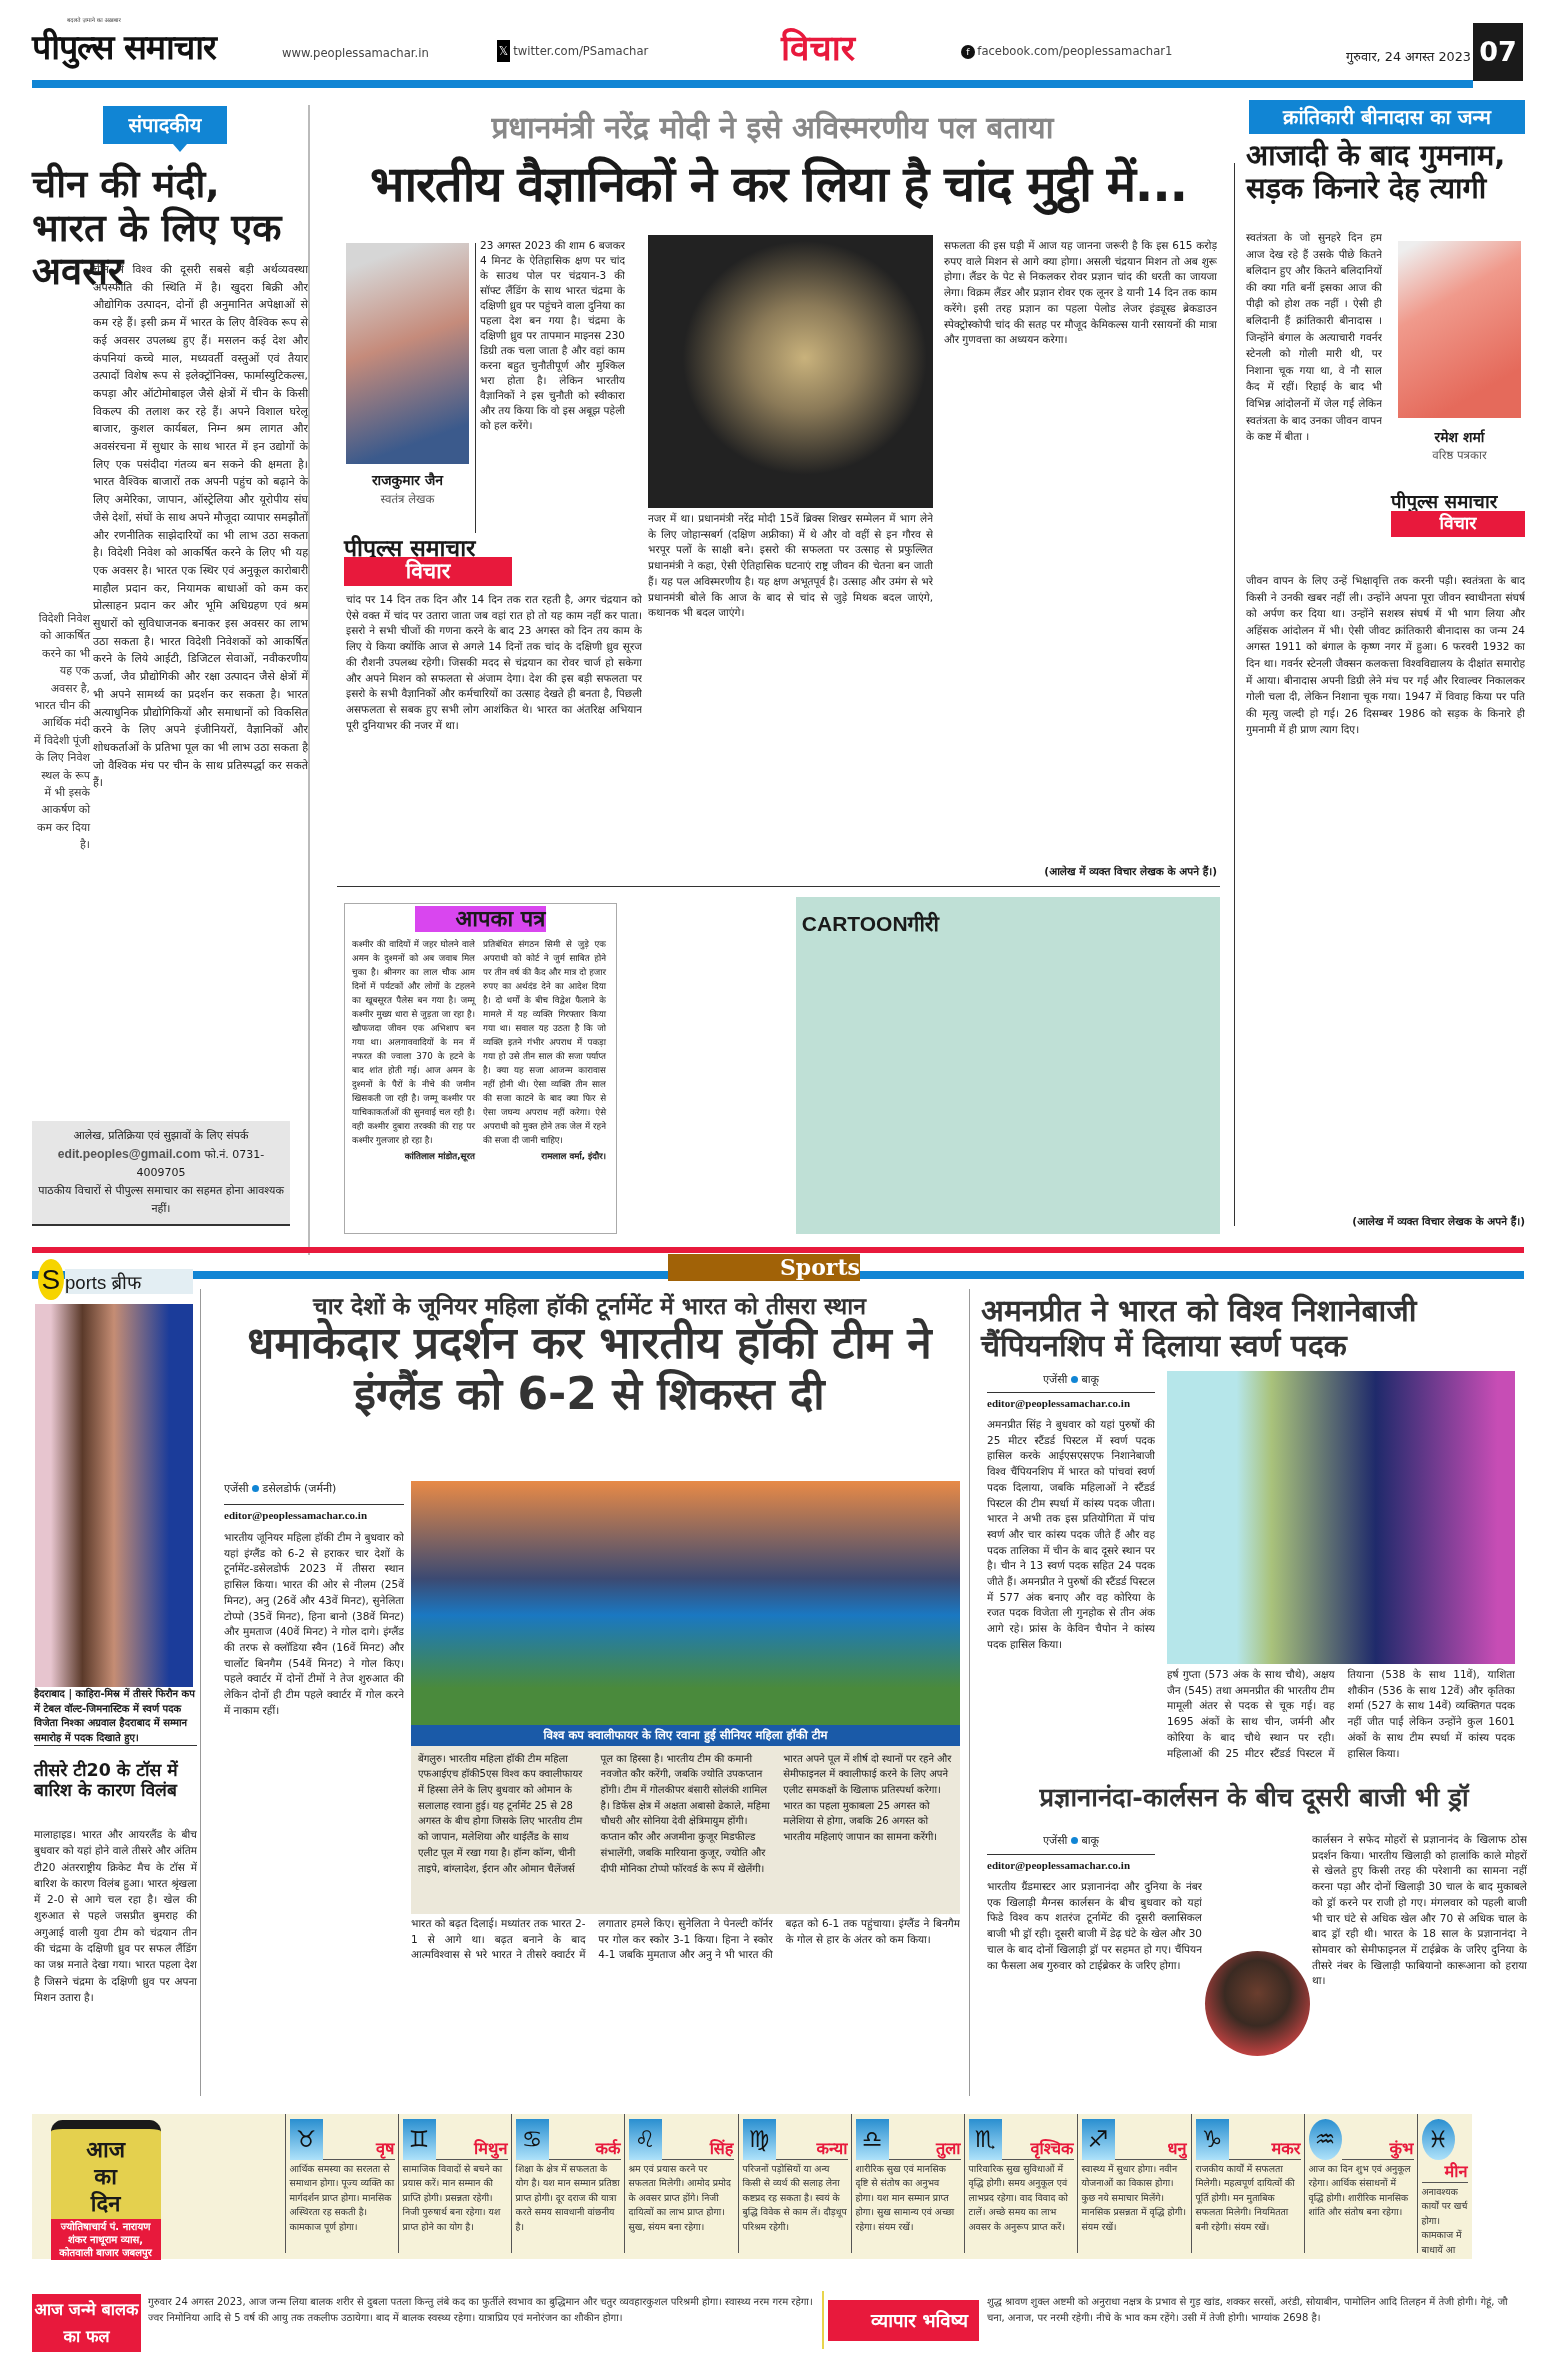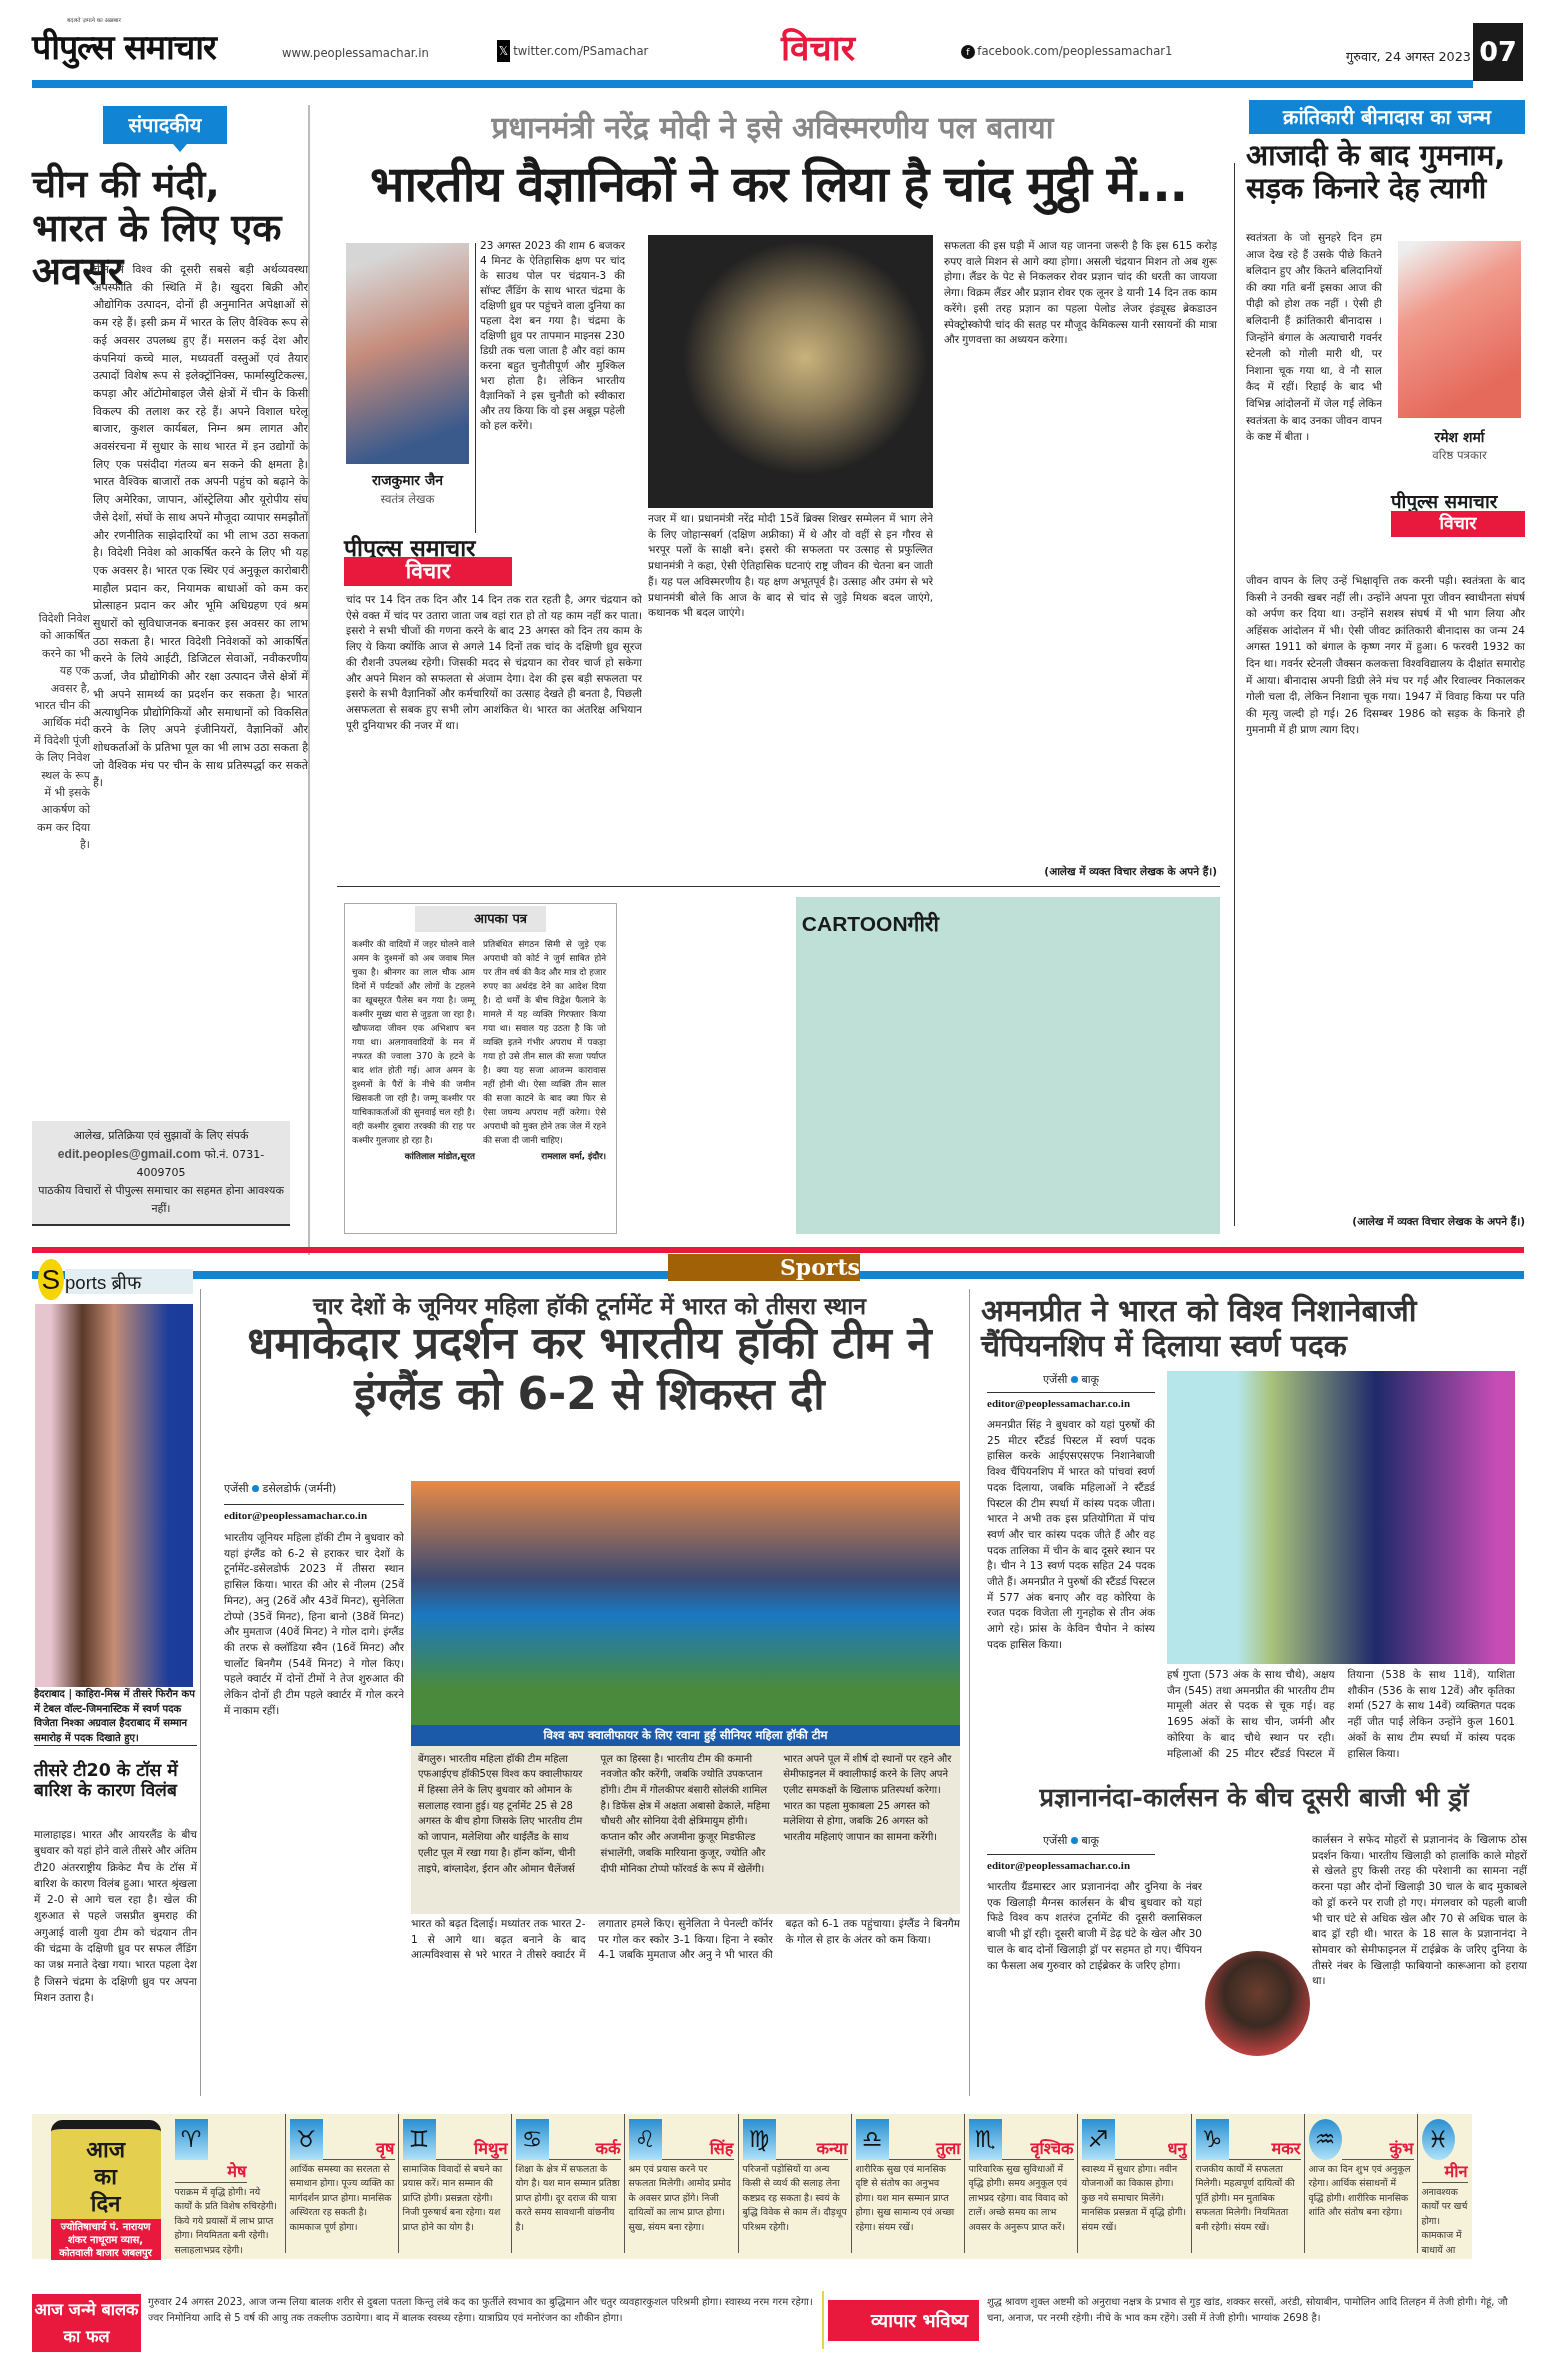--- a/index.html
+++ b/index.html
@@ -22,21 +22,21 @@
   .col-rule { background: #333; width: 1.2px; }
   .photo { background: #888; overflow: hidden; }
   .caption-name { font-weight: bold; font-size: 14px; text-align: center; }
   .caption-role { font-size: 11.6px; color: #555; text-align: center; }
 
   .contact-box { background: #e6e6e6; text-align: center; padding: 5.8px 3.5px; border-bottom: 2.3px double #333; }
   .contact-box div { font-size: 11px; line-height: 18px; }
   .contact-box .email { font-family: "Liberation Sans", sans-serif; font-weight: bold; color: #555; font-size: 12.2px; }
 
   .letters-box { border: 1.7px solid #aaa; background: #fff; }
-  .letters-head { background: #e5e5e5; text-align: center; font-weight: bold; font-size: 13px; padding-left: 40px; }
+  .letters-head { background: #d946ef; text-align: center; font-weight: bold; font-size: 22px; padding-left: 40px; }
   .cartoon-box { background: #bfe0d6; }
   .cartoon-panel { background: #9aa7a4; }
   .bubble { background: #fff; border-radius: 50%; text-align: center; font-size: 15px; font-weight: bold; line-height: 23px; padding: 17.4px 23px; }
 
   .red-rule { background: #e8193c; height: 5.8px; }
   .blue-rule { background: #1185d4; height: 8.1px; }
   .sports-tab { background: #a16207; color: #fff; font-family: "DejaVu Serif", serif; font-weight: bold; font-size: 22px; text-align: right; }
 
   .sb-logo-s { width: 25.6px; height: 41px; border-radius: 50%; background: #f6d400; color: #111; font-size: 28px; text-align: center; line-height: 41px; font-family: "Liberation Sans", sans-serif; }
   .byline { font-size: 11px; color: #222; }
@@ -172,24 +172,20 @@
 <div class="abs horo">
   <div class="abs aaj-din" style="left:18.6px;top:5.8px;width:110px;height:99px;">
     <div style="font-size:22px;font-weight:bold;line-height:27px;margin-top:7px;">
       <div>आज</div>
       <div>का</div>
       <div>दिन</div>
     </div>
   </div>
   <div class="abs aaj-din-author" style="left:18.6px;top:105px;width:110px;height:41px;">ज्योतिषाचार्य पं. नारायण शंकर नाथूराम व्यास, कोतवाली बाजार जबलपुर</div>
 
-  <div class="zodiac-col" style="left:139px;width:110px;height:139px;border-left:none;">
-    <div style="margin-top:4.6px;"><span class="zodiac-img">♈</span><span class="zodiac-name">मेष</span></div>
-    <div class="zodiac-text">पराक्रम में वृद्धि होगी। नये कार्यों के प्रति विशेष रुचिरहेगी। किये गये प्रयासों में लाभ प्राप्त होगा। नियमितता बनी रहेगी। सलाहलाभप्रद रहेगी।</div>
-  </div>
   <div class="zodiac-col" style="left:253px;width:113px;height:139px;">
     <div style="margin-top:4.6px;"><span class="zodiac-img">♉</span><span class="zodiac-name">वृष</span></div>
     <div class="zodiac-text">आर्थिक समस्या का सरलता से समाधान होगा। पूज्य व्यक्ति का मार्गदर्शन प्राप्त होगा। मानसिक अस्थिरता रह सकती है। कामकाज पूर्ण होगा।</div>
   </div>
   <div class="zodiac-col" style="left:366px;width:113px;height:139px;">
     <div style="margin-top:4.6px;"><span class="zodiac-img">♊</span><span class="zodiac-name">मिथुन</span></div>
     <div class="zodiac-text">सामाजिक विवादों से बचने का प्रयास करें। मान सम्मान की प्राप्ति होगी। प्रसन्नता रहेगी। निजी पुरुषार्थ बना रहेगा। यश प्राप्त होने का योग है।</div>
   </div>
   <div class="zodiac-col" style="left:479px;width:113px;height:139px;">
     <div style="margin-top:4.6px;"><span class="zodiac-img">♋</span><span class="zodiac-name">कर्क</span></div>

